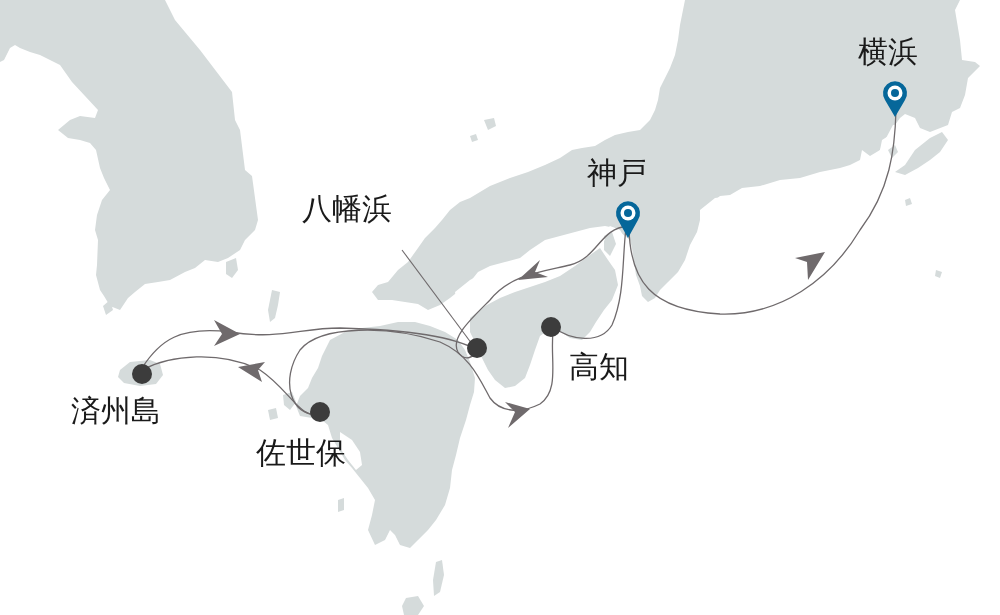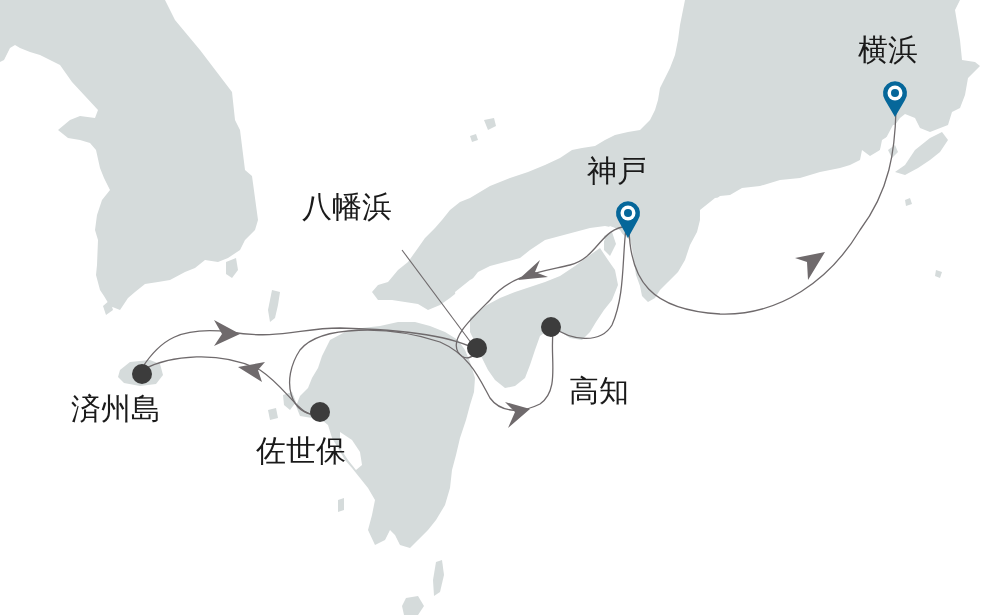--- a/index.html
+++ b/index.html
@@ -6,21 +6,21 @@
   body { width: 1000px; height: 615px; overflow: hidden; position: relative; font-family: "DejaVu Sans", sans-serif; }
   #map { position: absolute; left: 0; top: 0; width: 1000px; height: 615px; }
   .land { fill: #d5dbdb; stroke: none; }
   .route { fill: none; stroke: #6f6a6c; stroke-width: 1.3; }
   .leader { fill: none; stroke: #6f6a6c; stroke-width: 1.1; }
   .arrow { fill: #6f6a6c; }
   .port-dot { fill: #3c3c3c; }
   .pin-body { fill: #06679a; }
   .pin-hole { fill: #ffffff; }
   .pin-core { fill: #06679a; }
-  .label { position: absolute; font-family: Liberation Mono, monospace; font-size: 30px; color: #1a1a1a; line-height: 1; white-space: nowrap; letter-spacing: 0px; }
+  .label { position: absolute; font-family: Liberation Serif, serif; font-size: 30px; color: #1a1a1a; line-height: 1; white-space: nowrap; letter-spacing: 0px; }
 </style>
 </head>
 <body>
 
 <svg id="map" viewBox="0 0 1000 615" xmlns="http://www.w3.org/2000/svg">
 
   <path class="land" d="M0,0 L165,0 L175,20 L200,50 L232,92 L235,120 L240,130 L245,170 L252,176 L258,220 L255,230 L245,240 L240,250 L228,258 L218,262 L205,260 L195,268 L185,272 L170,280 L158,282 L145,284 L135,292 L128,298 L120,310 L110,306 L104,296 L100,290 L96,275 L97,265 L98,240 L95,230 L97,215 L102,200 L110,190 L104,178 L100,168 L96,150 L90,143 L80,140 L68,138 L58,130 L70,120 L80,116 L95,118 L98,110 L85,96 L72,82 L60,65 L50,60 L40,55 L30,52 L20,48 L15,45 L10,48 L4,60 L0,62 Z"></path>
   <path class="land" d="M226,262 L236,258 L238,270 L232,278 L226,274 Z"></path>
   <path class="land" d="M103,306 L110,300 L113,310 L106,315 Z"></path>
   <path class="land" d="M272,290 L280,292 L278,305 L275,318 L270,322 L268,310 Z"></path>
@@ -81,15 +81,15 @@
   <g>
     <path class="pin-body" d="M895,117 L885,100 A12,12 0 1,1 905,100 Z"></path>
     <circle class="pin-hole" cx="895" cy="93" r="7.5"></circle>
     <circle class="pin-core" cx="895" cy="93" r="4"></circle>
   </g>
 </svg>
 
 <div class="label" style="left:858px; top:37px;">横浜</div>
 <div class="label" style="left:587px; top:158px;text-align:right;">神戸</div>
 <div class="label" style="left:302px; top:194px;">八幡浜</div>
-<div class="label" style="left:569px; top:352px;margin-top:26px;">高知</div>
+<div class="label" style="left:569px; top:352px;">高知</div>
 <div class="label" style="left:256px; top:438px;">佐世保</div>
 <div class="label" style="left:71px; top:396px;">済州島</div>
 
 </body></html>

